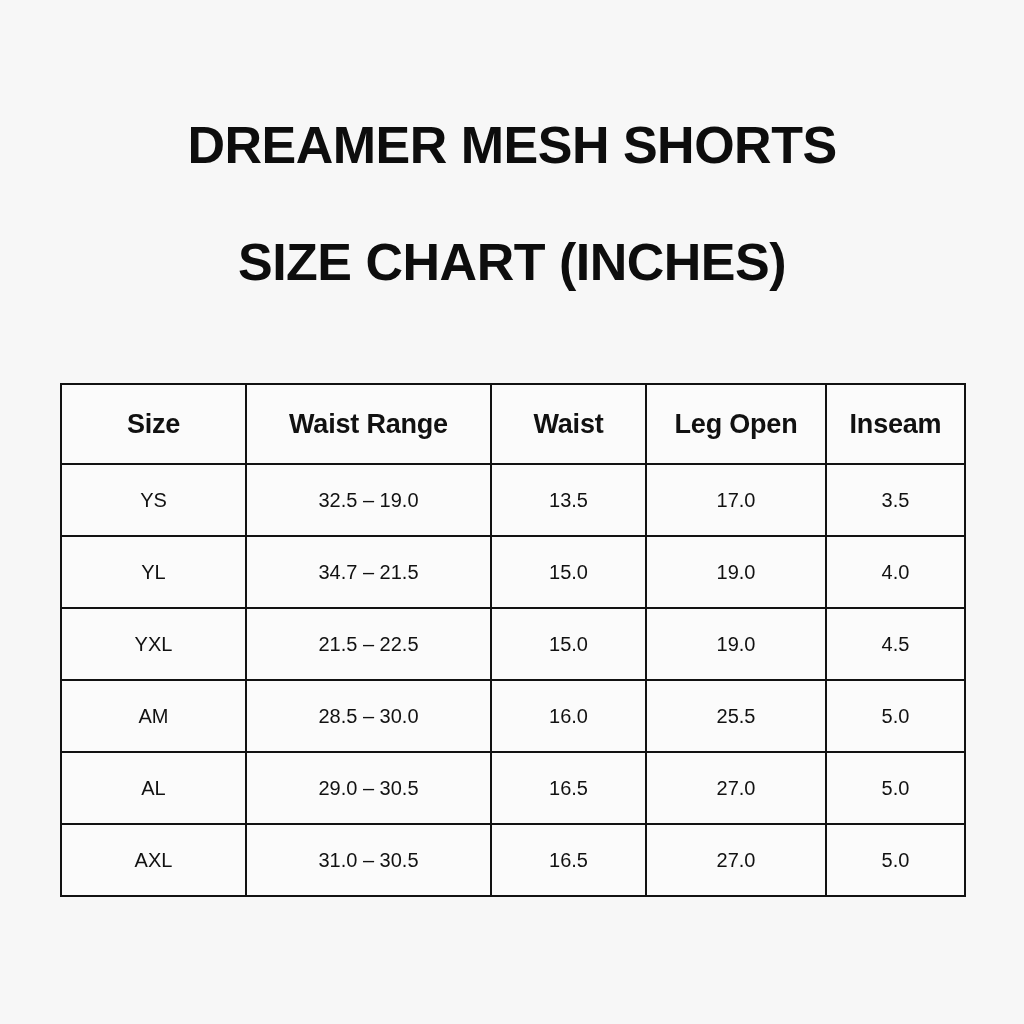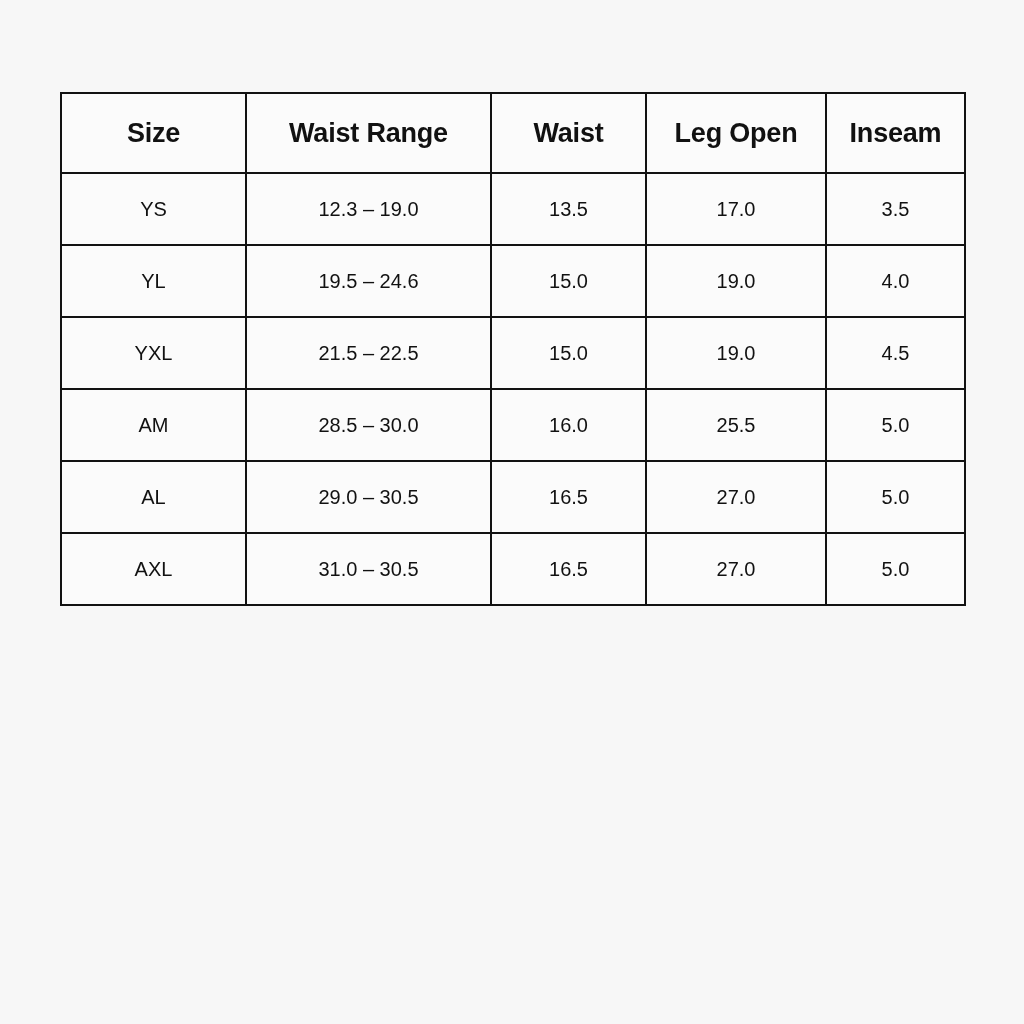--- a/index.html
+++ b/index.html
@@ -72,20 +72,24 @@
   col.c-waist   { width: 245px; }
   col.c-length  { width: 155px; }
   col.c-legopen { width: 180px; }
   col.c-inseam  { width: 139px; }
 </style>
 </head>
 <body>
 
 <div class="page">
 
+  <h1 class="title">
+    <span class="title-line">DREAMER MESH SHORTS</span>
+    <span class="title-line">SIZE CHART (INCHES)</span>
+  </h1>
 
   <div class="table-wrap">
     <table class="size-chart">
       <colgroup>
         <col class="c-size">
         <col class="c-waist">
         <col class="c-length">
         <col class="c-legopen">
         <col class="c-inseam">
       </colgroup>
@@ -94,28 +98,28 @@
           <th>Size</th>
           <th>Waist Range</th>
           <th>Waist</th>
           <th>Leg Open</th>
           <th>Inseam</th>
         </tr>
       </thead>
       <tbody>
         <tr>
           <td class="size-cell">YS</td>
-          <td>12.3 – 19.0</td>
+          <td>32.5 – 19.0</td>
           <td>13.5</td>
           <td>17.0</td>
           <td>3.5</td>
         </tr>
         <tr>
           <td class="size-cell">YL</td>
-          <td>19.5 – 24.6</td>
+          <td>34.7 – 21.5</td>
           <td>15.0</td>
           <td>19.0</td>
           <td>4.0</td>
         </tr>
         <tr>
           <td class="size-cell">YXL</td>
           <td>21.5 – 22.5</td>
           <td>15.0</td>
           <td>19.0</td>
           <td>4.5</td>

